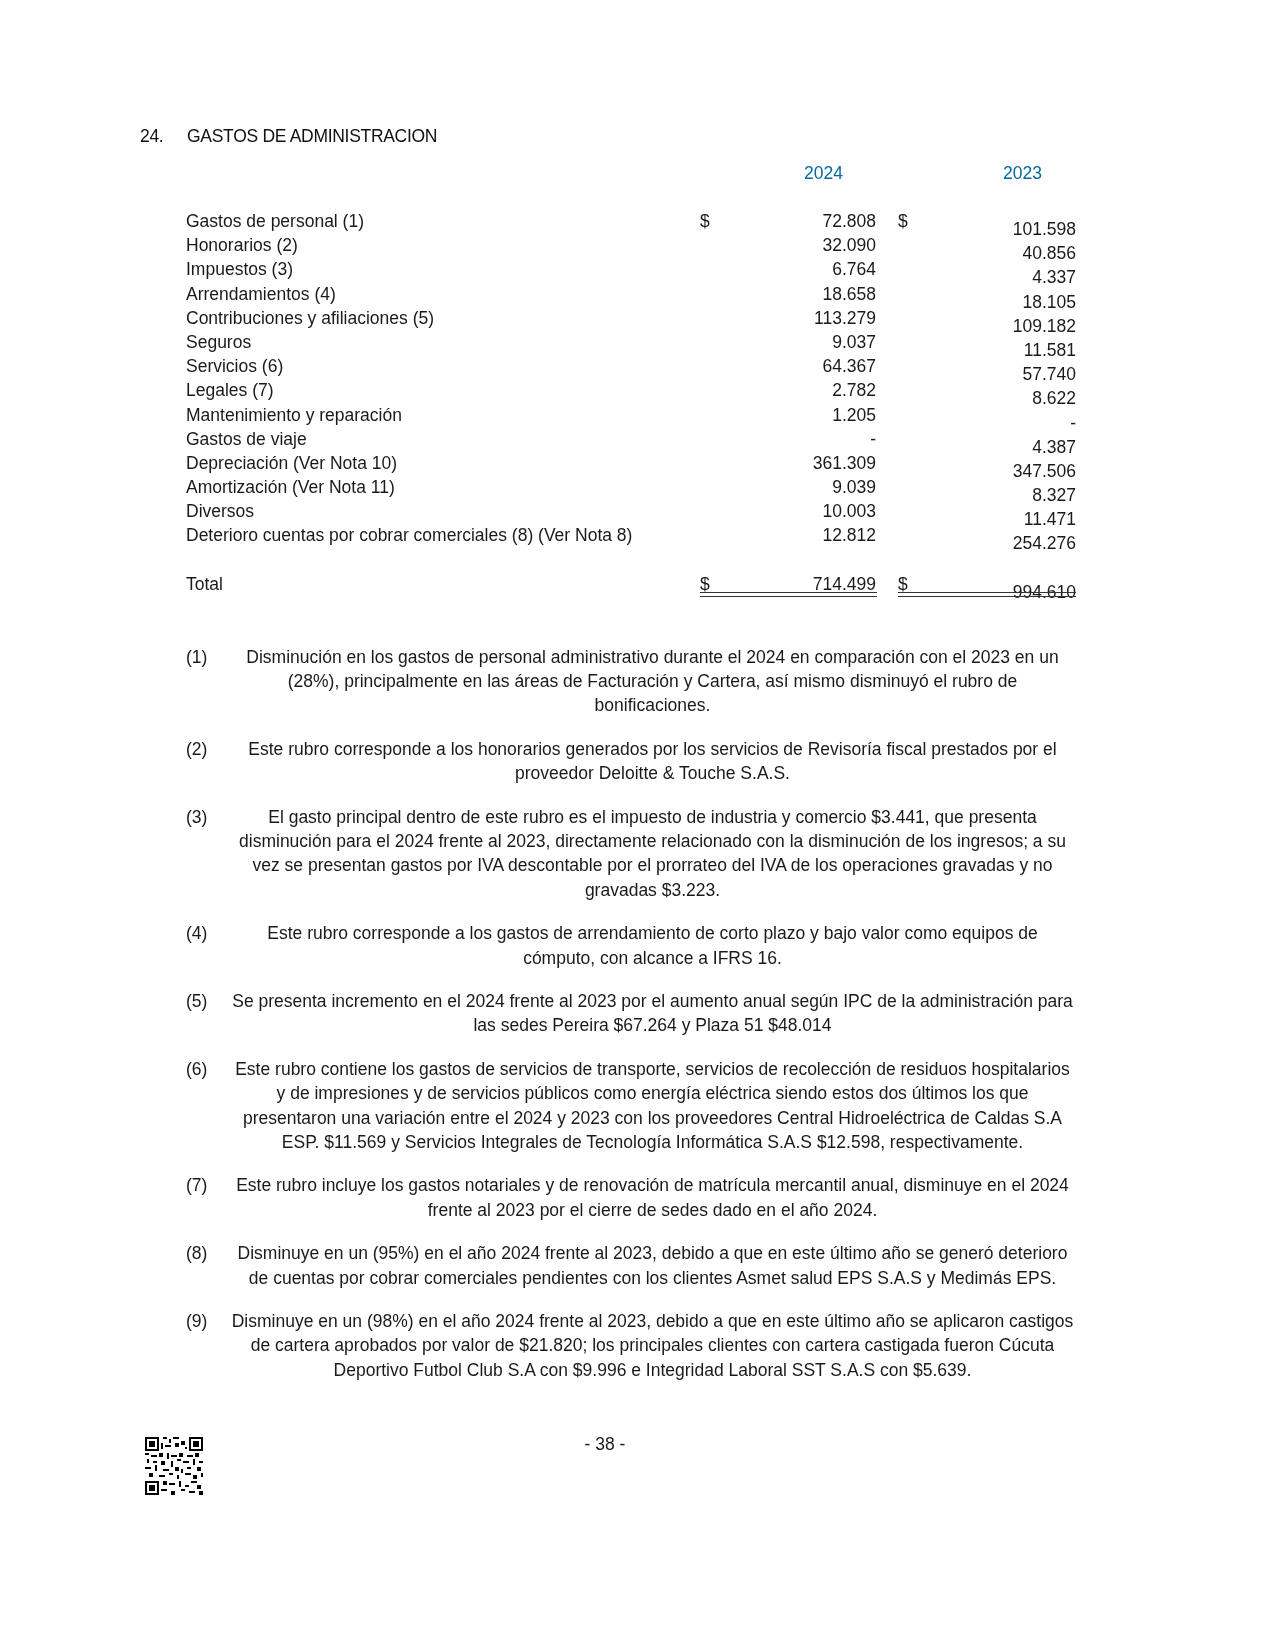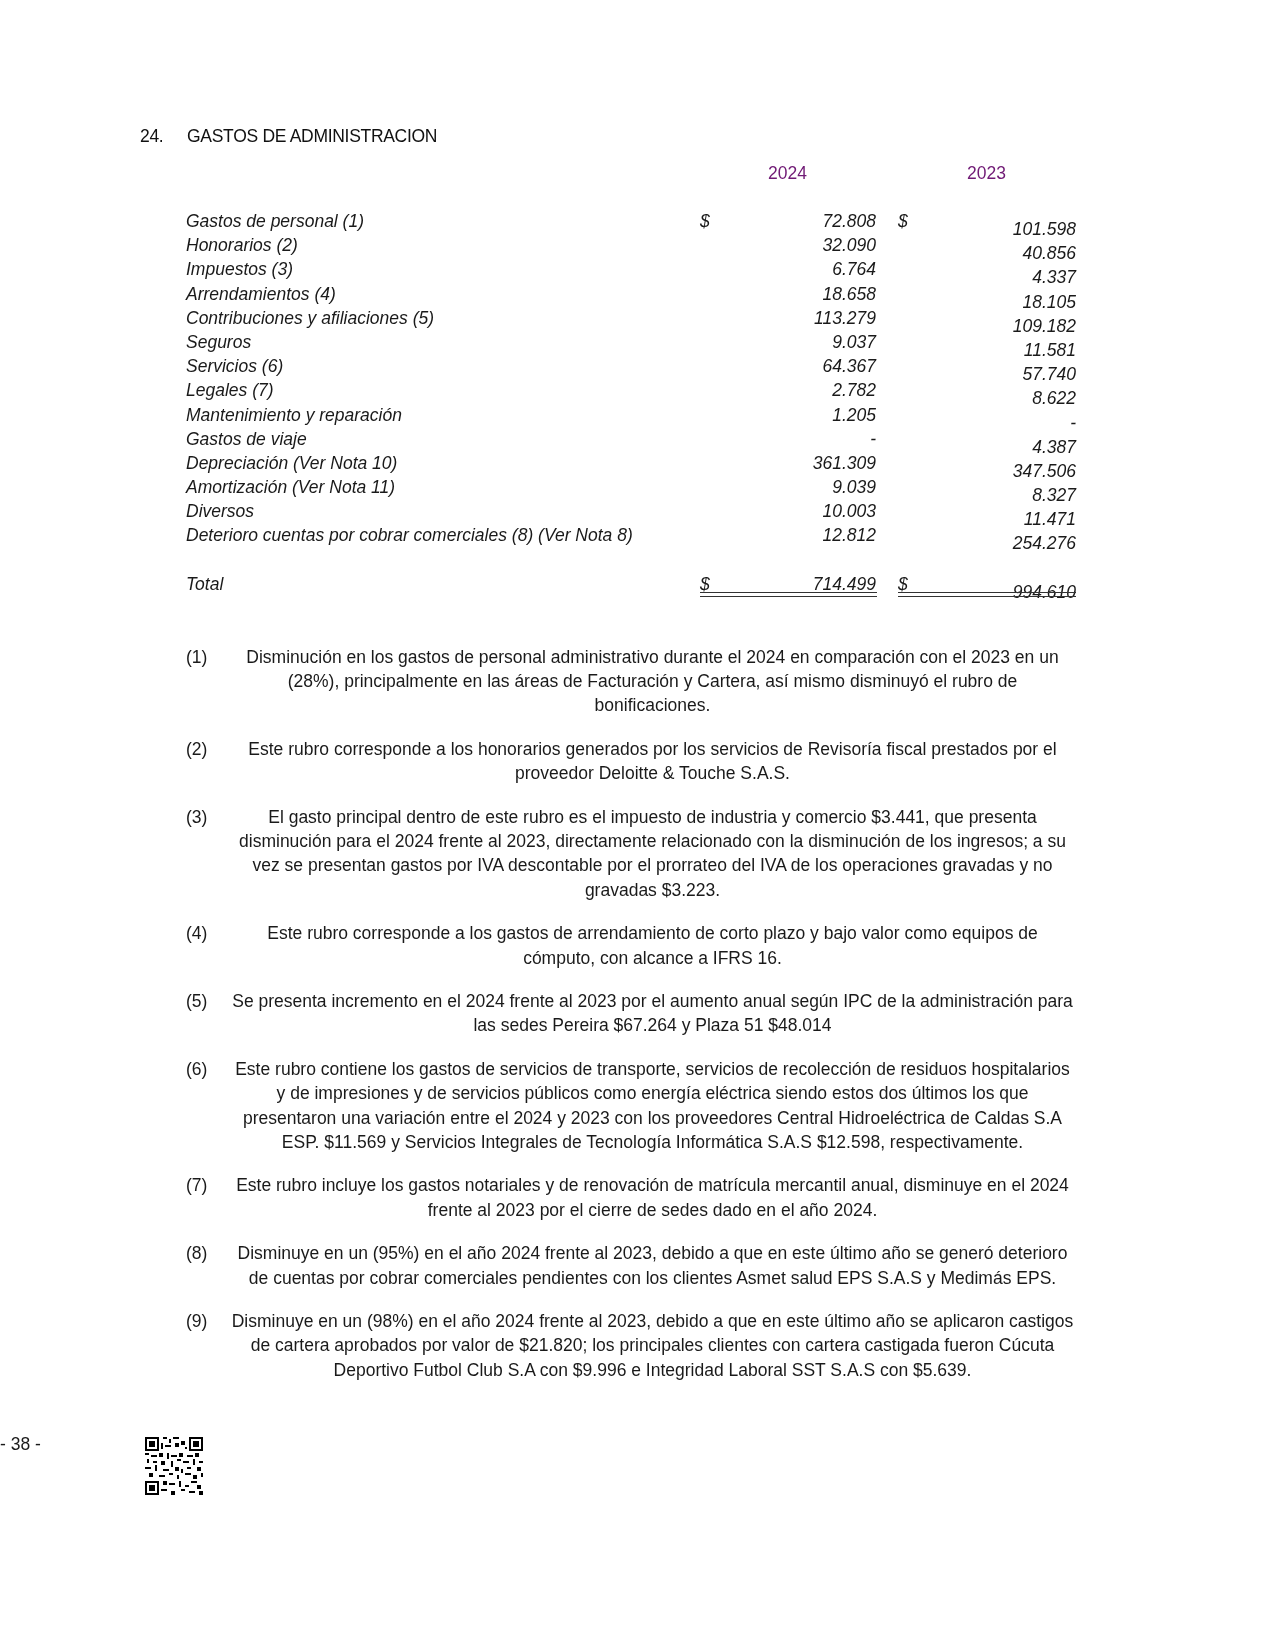--- a/index.html
+++ b/index.html
@@ -24,38 +24,38 @@
       font-size: 17.5px;
       letter-spacing: -0.3px;
       color: #111;
     }
     .section-heading .num { display: inline-block; width: 47px; }
 
     .year-header {
       position: absolute;
       top: 163px;
       font-size: 17.5px;
-      color: #701a75;
+      color: #0369a1;
+      margin-left: 36px;
     }
     .yh-2024 { left: 768px; }
     .yh-2023 { left: 967px; }
 
     .table {
       position: absolute;
       left: 186px;
       top: 209px;
       width: 900px;
     }
     .row {
       position: relative;
       height: 24.2px;
       font-size: 17.5px;
       line-height: 24px;
       white-space: nowrap;
-      font-style: italic;
     }
     .row .label { position: absolute; left: 0; top: 0; }
     .row .cur1 { position: absolute; left: 514px; top: 0; }
     .row .v1 { position: absolute; right: 210px; top: 0; text-align: right; }
     .row .cur2 { position: absolute; left: 712px; top: 0; }
     .row .v2 { position: absolute; right: 10px; top: 8px; text-align: left; }
 
     .underline-1 {
       position: absolute;
       left: 514px; width: 177px;
@@ -92,20 +92,21 @@
       margin-bottom: 19.5px;
     }
     .note .nlabel { position: absolute; left: 0; top: 0; }
     .note .ntext { display: block; margin-left: 43px; text-align: center; }
 
     .footer-page {
       position: absolute;
       top: 1434px;
       left: 0;
       width: 1210px;
+      text-align: center;
       font-size: 17.5px;
     }
     .qr {
       position: absolute;
       left: 145px;
       top: 1437px;
       width: 58px;
       height: 58px;
     }
   </style>

